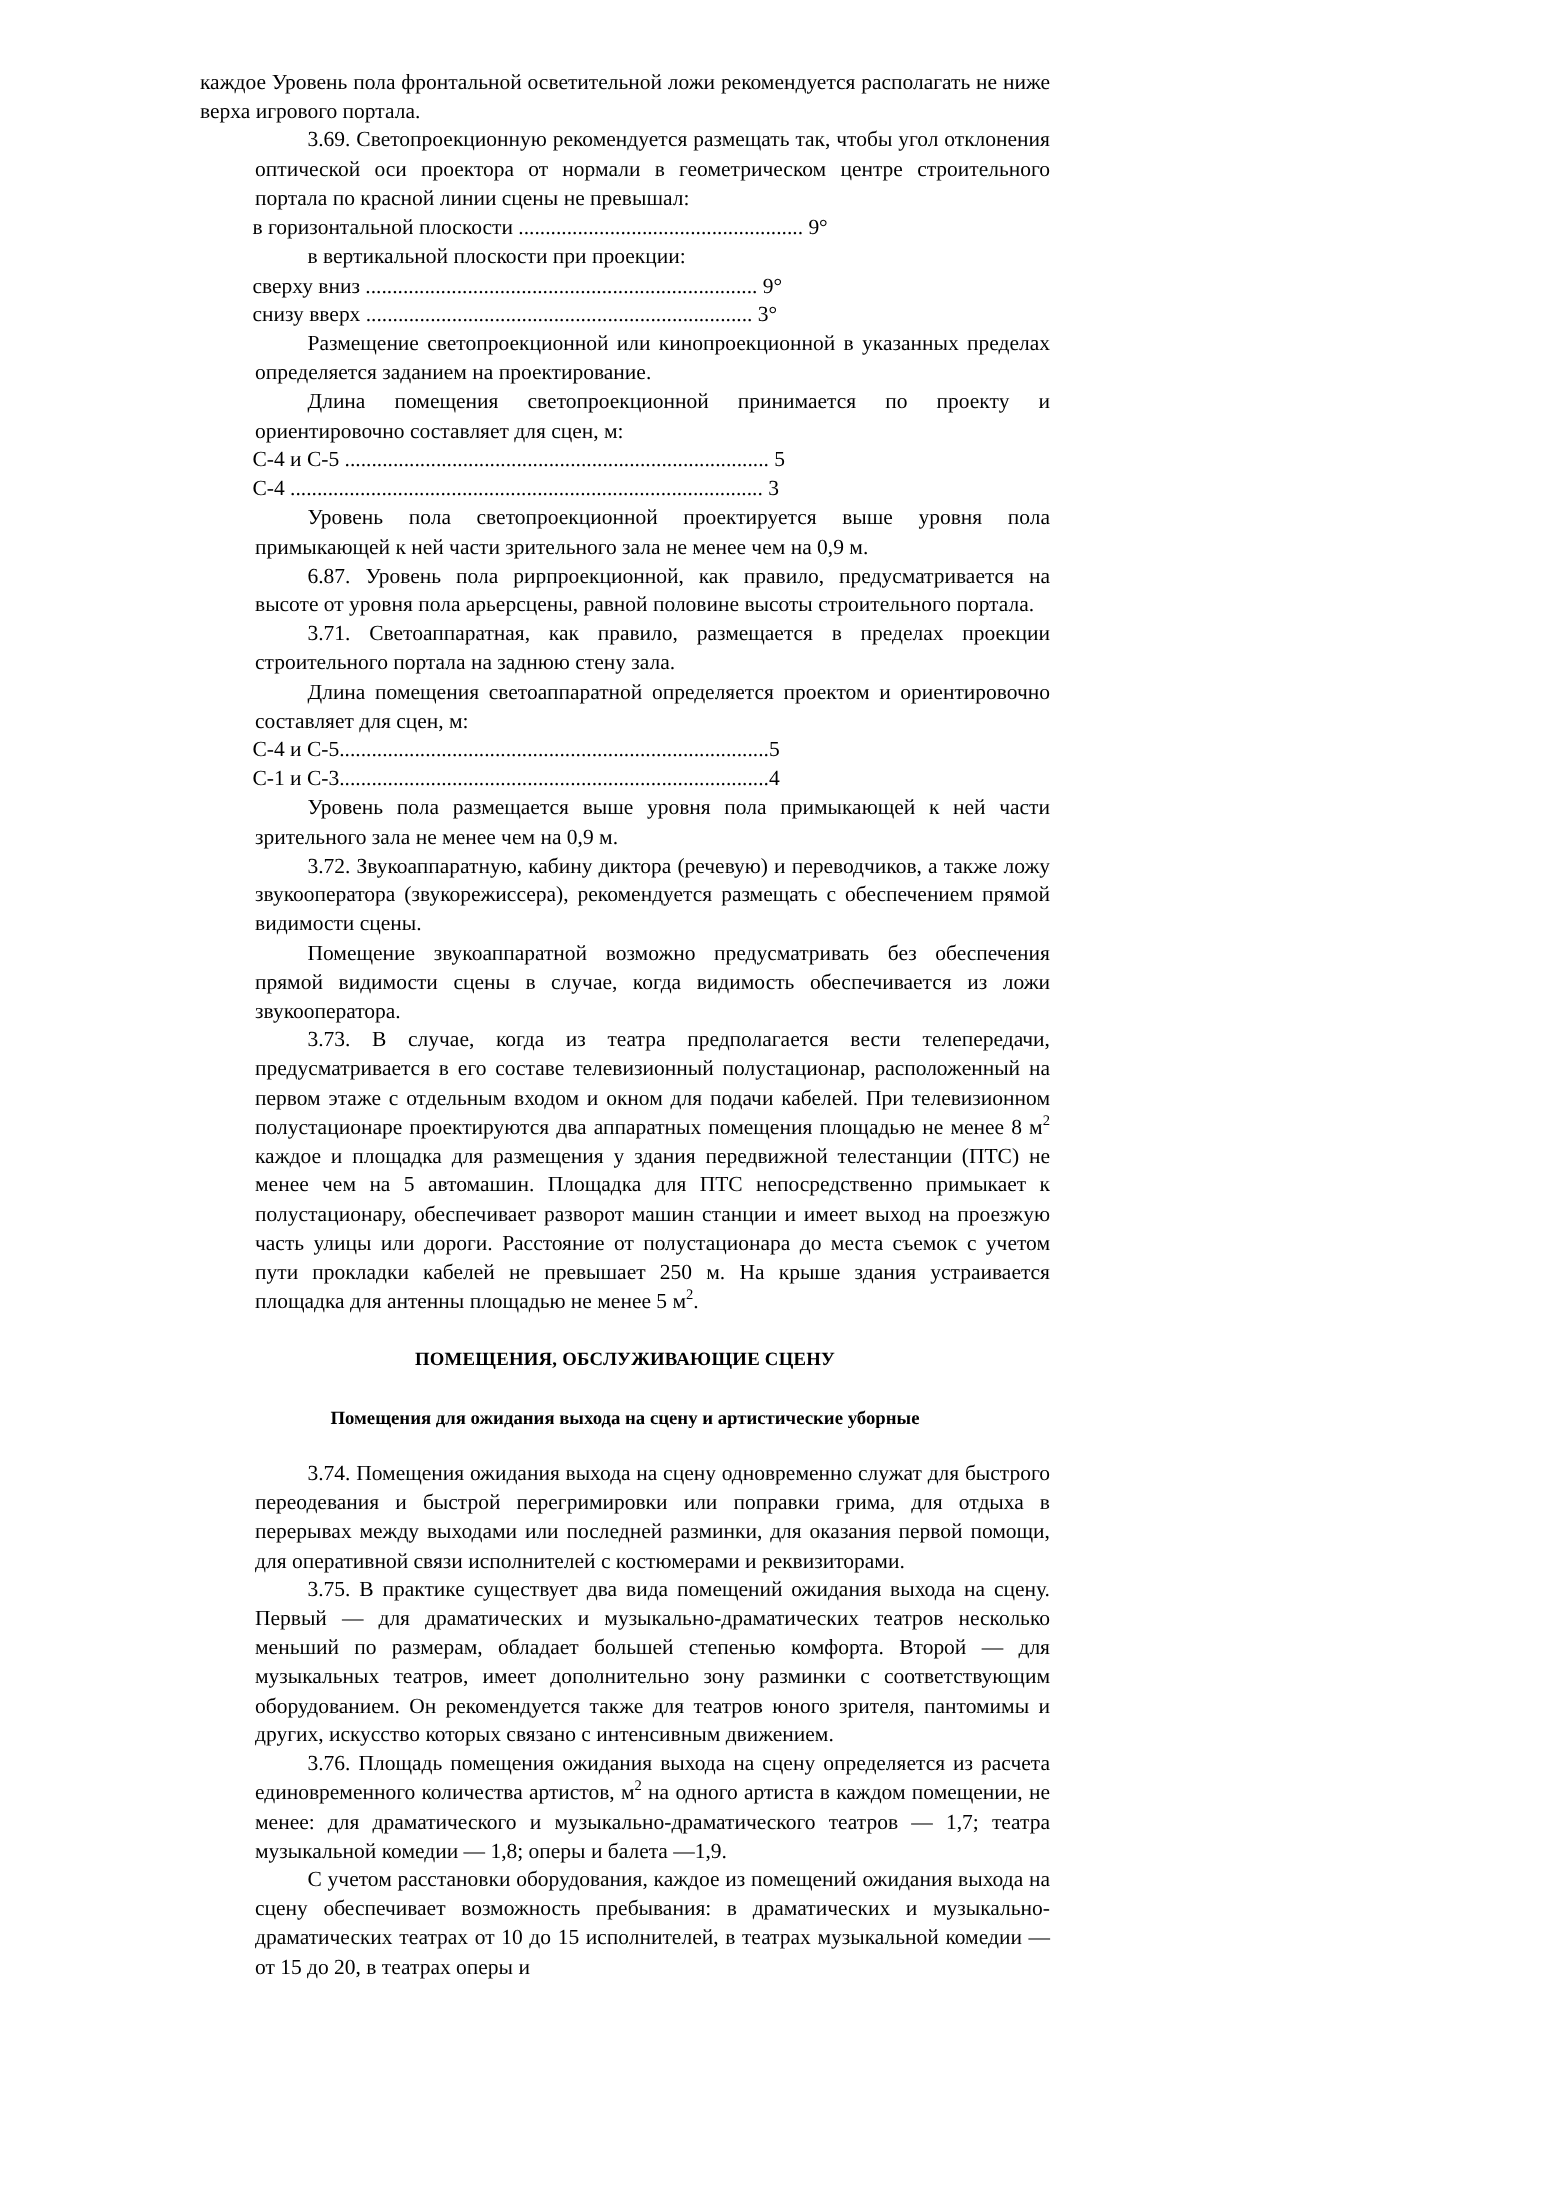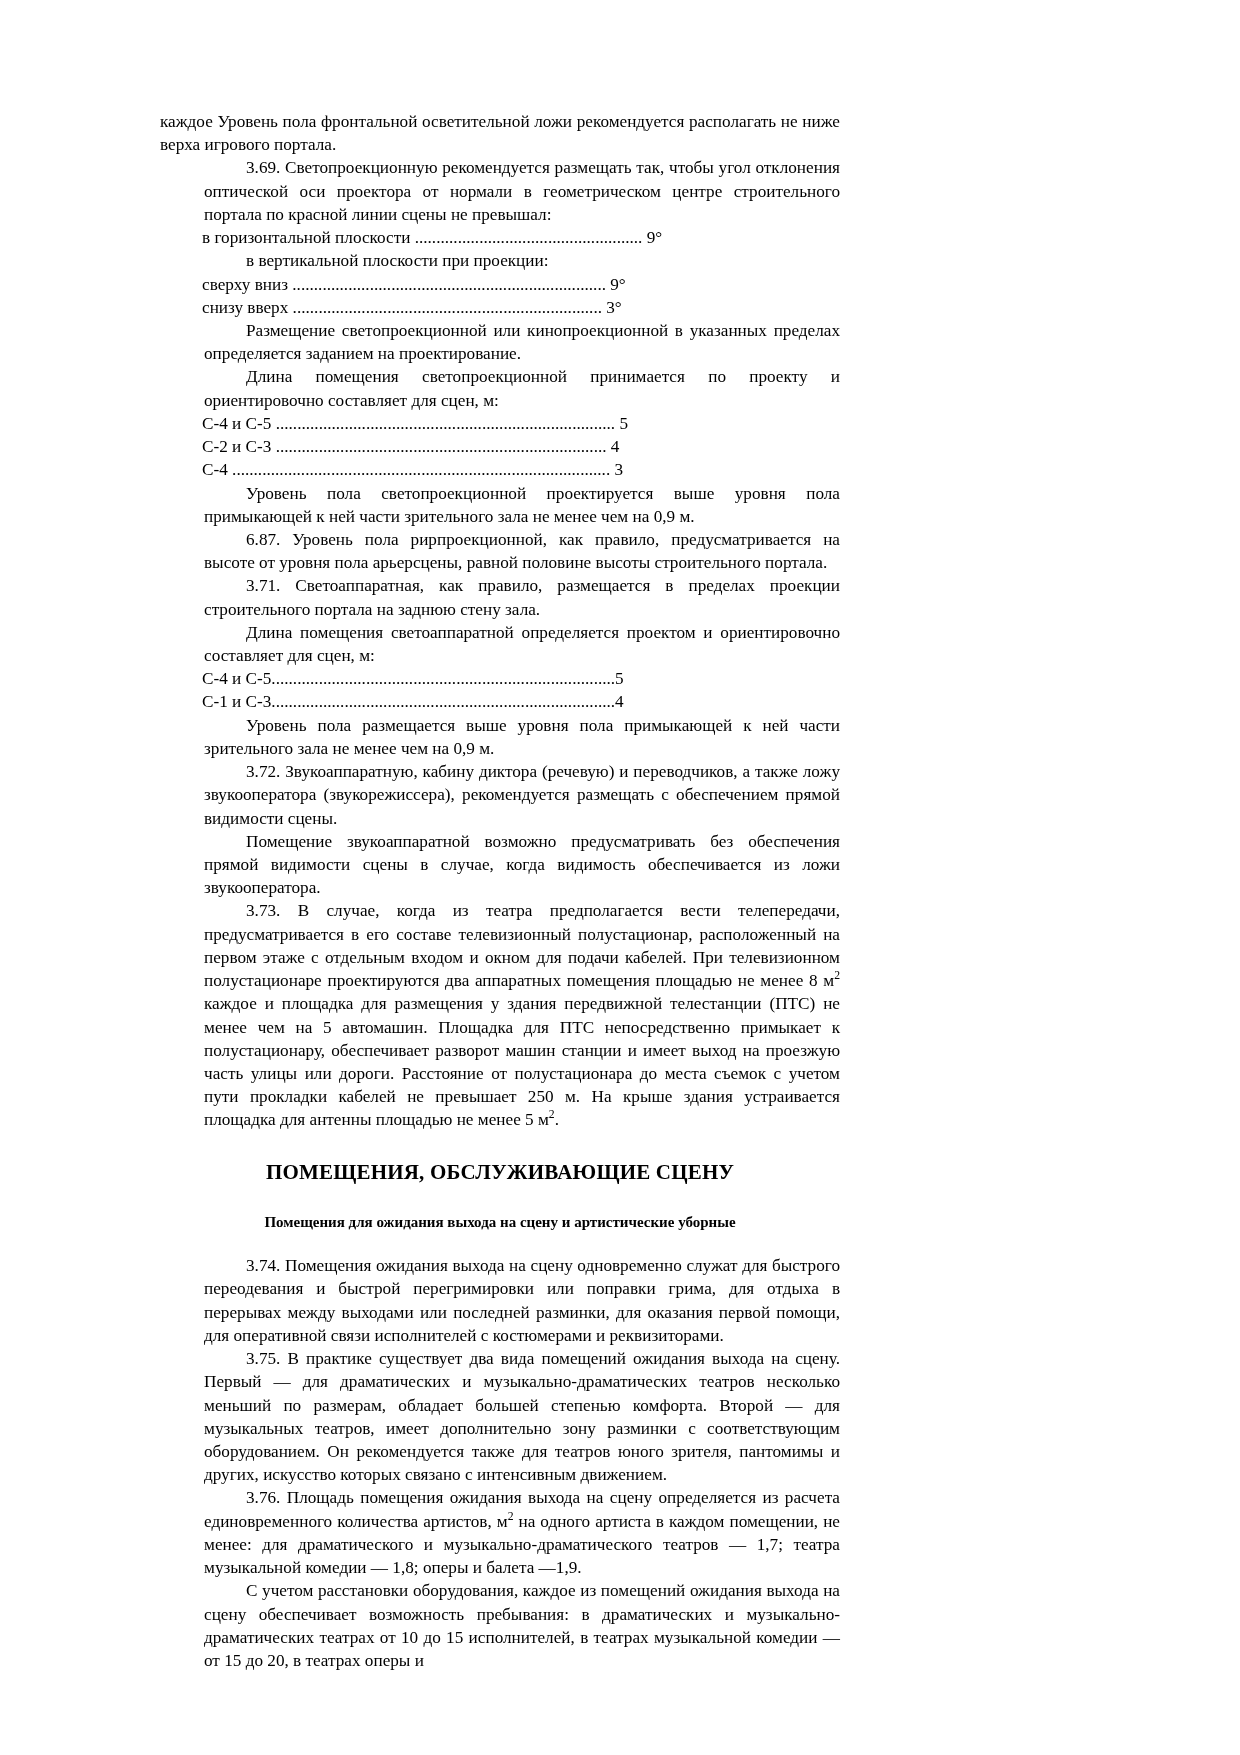--- a/index.html
+++ b/index.html
@@ -10,21 +10,21 @@
   body {
     width: 1240px;
     height: 1755px;
     font-family: "Liberation Serif", "DejaVu Serif", serif;
     color: #000000;
   }
   .page {
     box-sizing: border-box;
     width: 1000px;
     height: 1755px;
-    padding: 110px 160px 60px 160px;
+    padding: 54px 160px 60px 160px;
     position: relative;
   }
   .doc {
     font-size: 17.2px;
     line-height: 1.35;
     text-align: justify;
     text-justify: inter-word;
   }
   p {
     margin: 0;
@@ -38,21 +38,21 @@
     text-indent: 0;
   }
   .leader-line {
     text-indent: 42px;
     white-space: nowrap;
     overflow: hidden;
   }
   .heading-main {
     text-align: center;
     font-weight: bold;
-    font-size: 21px;
+    font-size: 15px;
     margin: 26px 0 0 0;
     letter-spacing: 0.2px;
   }
   .heading-sub {
     text-align: center;
     font-weight: bold;
     font-size: 15px;
     margin: 26px 0 22px 0;
   }
   sup {
@@ -78,21 +78,20 @@
     <p class="leader-line"><span>сверху вниз</span> <span>.........................................................................</span> <span>9°</span></p>
 
     <p class="leader-line"><span>снизу вверх</span> <span>........................................................................</span> <span>3°</span></p>
 
     <p class="ind">Размещение светопроекционной или кинопроекционной в указанных пределах определяется заданием на проектирование.</p>
 
     <p class="ind">Длина помещения светопроекционной принимается по проекту и ориентировочно составляет для сцен, м:</p>
 
     <p class="leader-line"><span>С-4 и С-5</span> <span>...............................................................................</span> <span>5</span></p>
 
-    <p class="leader-line"><span>С-2 и С-3</span> <span>.............................................................................</span> <span>4</span></p>
 
     <p class="leader-line"><span>С-4</span> <span>........................................................................................</span> <span>3</span></p>
 
     <p class="ind">Уровень пола светопроекционной проектируется выше уровня пола примыкающей к ней части зрительного зала не менее чем на 0,9 м.</p>
 
     <p class="ind">6.87. Уровень пола рирпроекционной, как правило, предусматривается на высоте от уровня пола арьерсцены, равной половине высоты строительного портала.</p>
 
     <p class="ind">3.71. Светоаппаратная, как правило, размещается в пределах проекции строительного портала на заднюю стену зала.</p>
 
     <p class="ind">Длина помещения светоаппаратной определяется проектом и ориентировочно составляет для сцен, м:</p>

